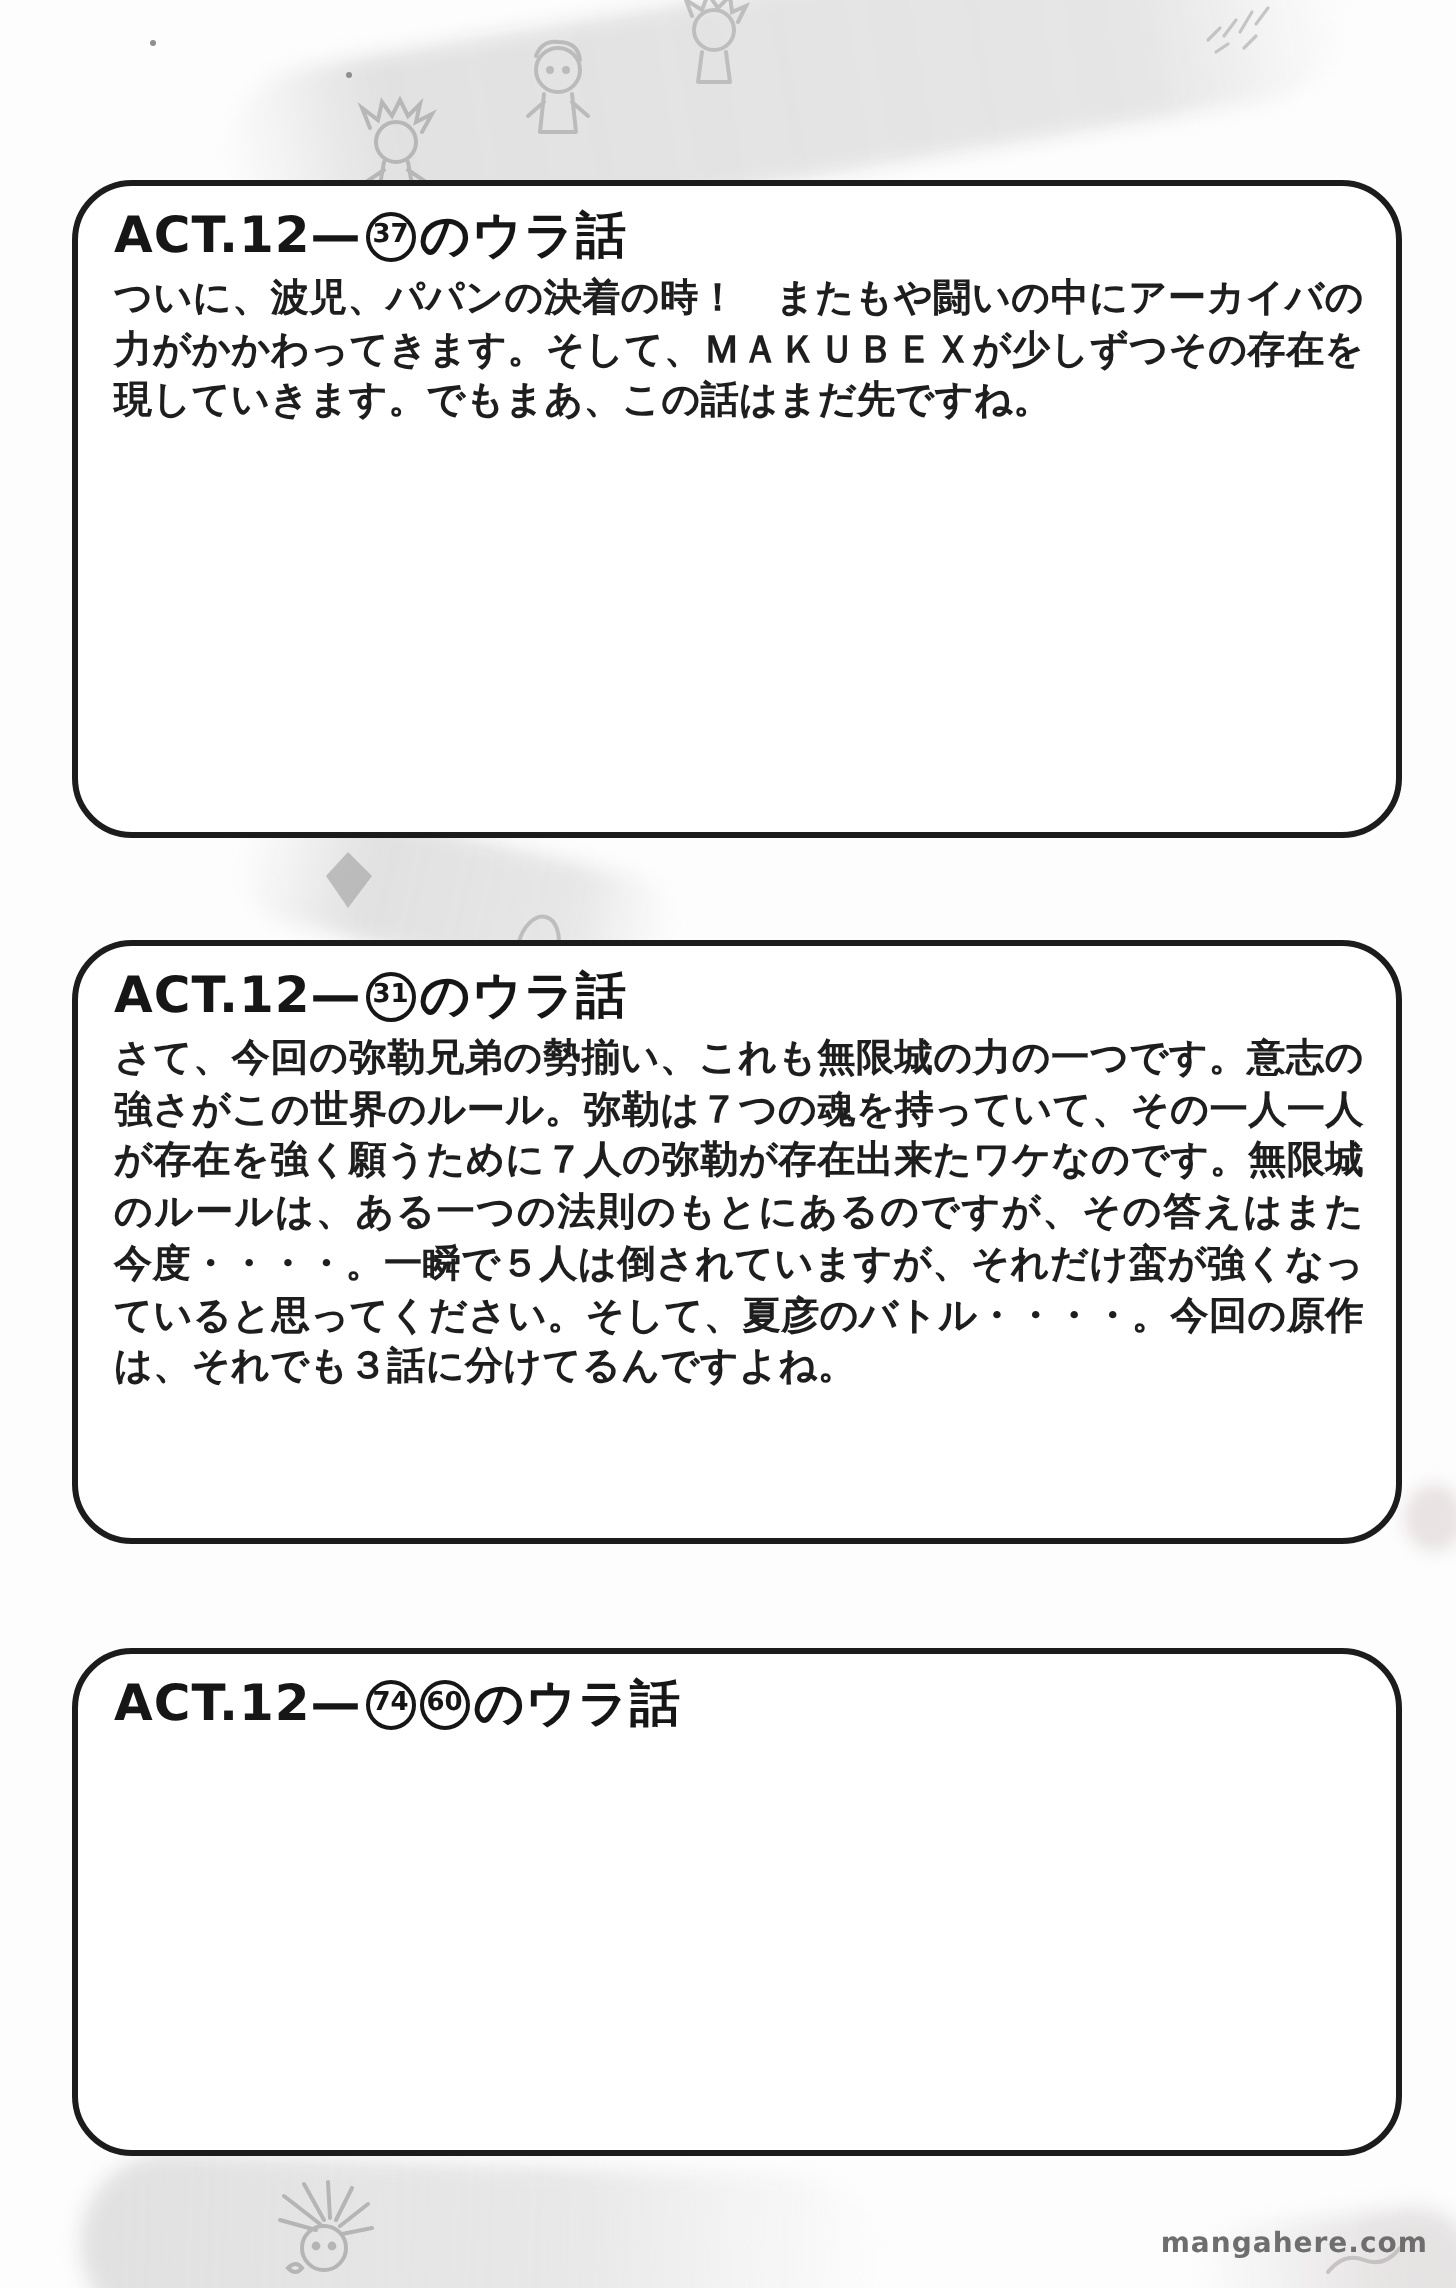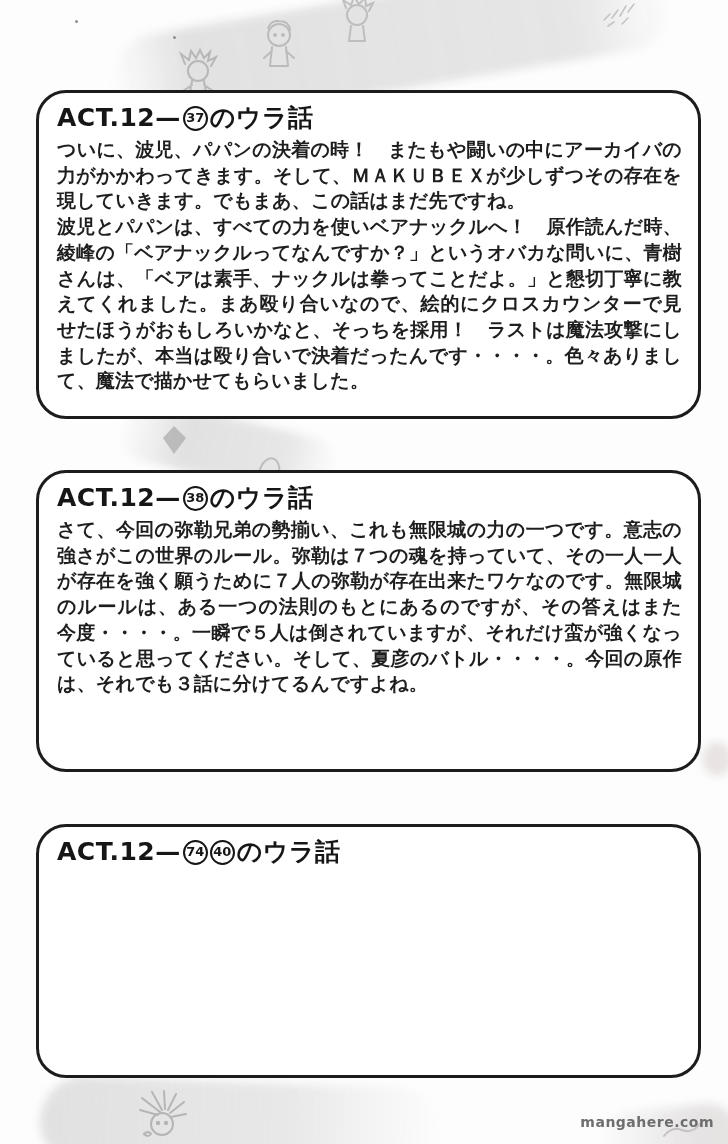--- a/index.html
+++ b/index.html
@@ -161,43 +161,42 @@
   <section class="note-box">
     <h2 class="note-title">
       <span>ACT.12—</span>
       <span class="chapter-circles">
             <span class="chapter-circle">37</span>
           </span>
       <span>のウラ話</span>
     </h2>
     <div class="note-body">
           <p class="note-paragraph">ついに、波児、パパンの決着の時！　またもや闘いの中にアーカイバの力がかかわってきます。そして、ＭＡＫＵＢＥＸが少しずつその存在を現していきます。でもまあ、この話はまだ先ですね。</p>
-          <p class="note-paragraph">波児とパパンは、すべての力を使いベアナックルへ！　原作読んだ時、綾峰の「ベアナックルってなんですか？」というオバカな問いに、青樹さんは、「ベアは素手、ナックルは拳ってことだよ。」と懇切丁寧に教えてくれました。まあ殴り合いなので、絵的にクロスカウンターで見せたほうがおもしろいかなと、そっちを採用！　ラストは魔法攻撃にしましたが、本当は殴り合いで決着だったんです・・・・。色々ありまして、魔法で描かせてもらいました。</p>
         </div>
   </section>
 
   <section class="note-box">
     <h2 class="note-title">
       <span>ACT.12—</span>
       <span class="chapter-circles">
-            <span class="chapter-circle">38</span>
+            <span class="chapter-circle">31</span>
           </span>
       <span>のウラ話</span>
     </h2>
     <div class="note-body">
           <p class="note-paragraph">さて、今回の弥勒兄弟の勢揃い、これも無限城の力の一つです。意志の強さがこの世界のルール。弥勒は７つの魂を持っていて、その一人一人が存在を強く願うために７人の弥勒が存在出来たワケなのです。無限城のルールは、ある一つの法則のもとにあるのですが、その答えはまた今度・・・・。一瞬で５人は倒されていますが、それだけ蛮が強くなっていると思ってください。そして、夏彦のバトル・・・・。今回の原作は、それでも３話に分けてるんですよね。</p>
         </div>
   </section>
 
   <section class="note-box">
     <h2 class="note-title">
       <span>ACT.12—</span>
       <span class="chapter-circles">
             <span class="chapter-circle">74</span>
-            <span class="chapter-circle">40</span>
+            <span class="chapter-circle">60</span>
           </span>
       <span>のウラ話</span>
     </h2>
   </section>
 </div>
 
   <div class="watermark">mangahere.com</div>
 </div>
 
 </body></html>

